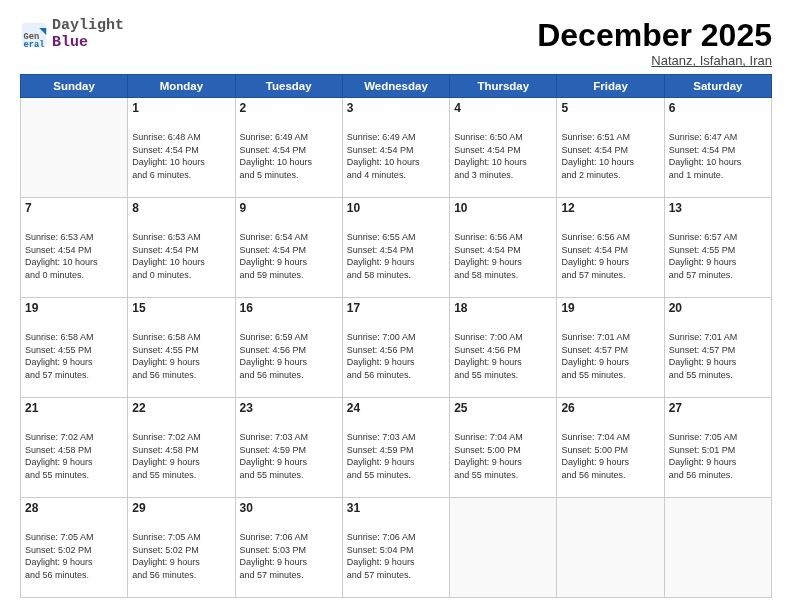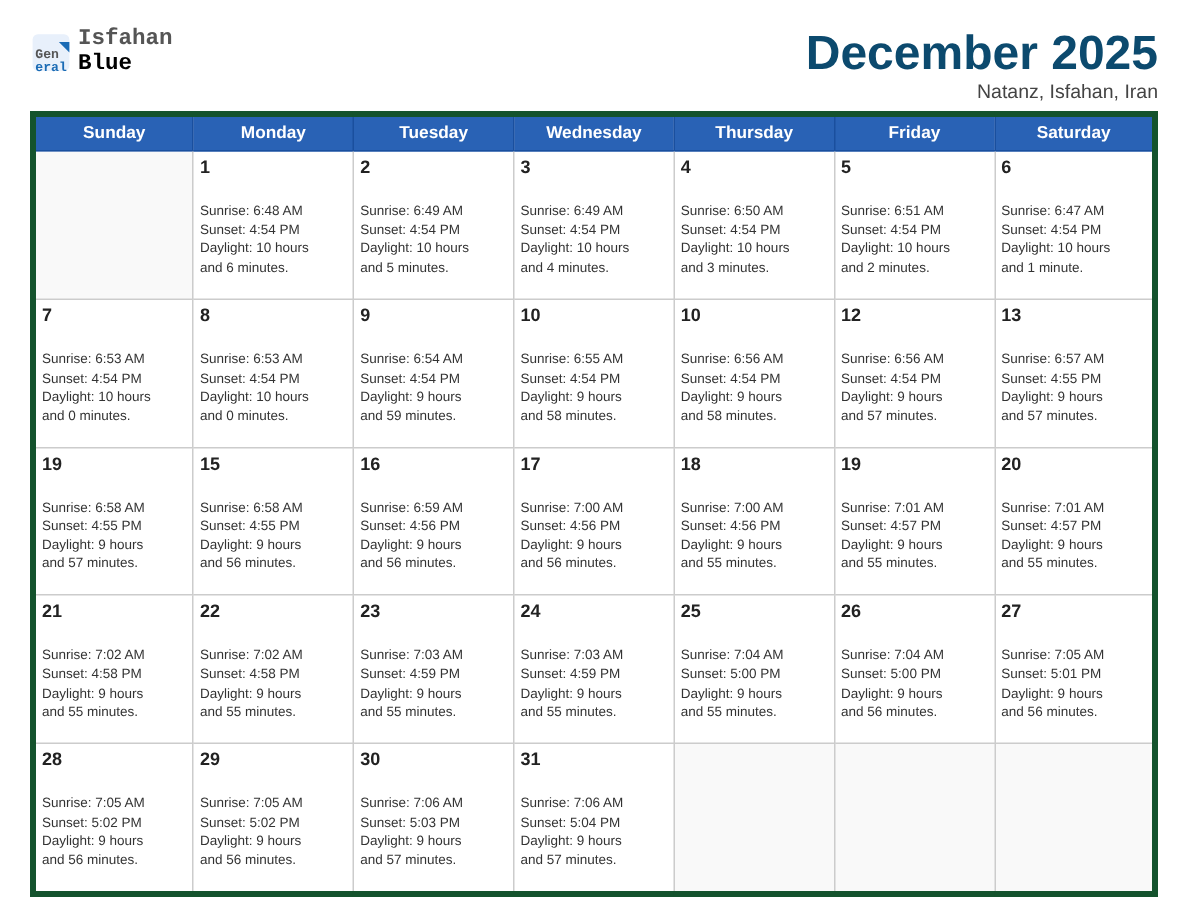--- a/index.html
+++ b/index.html
@@ -28,41 +28,42 @@
       align-items: center;
       gap: 4px;
       font-family: Liberation Mono, monospace;
     }
     .logo-text {
       font-size: 15px;
       font-weight: bold;
       line-height: 1.1;
     }
     .logo-general { color: #555; }
-    .logo-blue { color: #000000; }
+    .logo-blue { color: #701a75; }
     .logo-icon {
       width: 28px;
       height: 28px;
     }
     .title-block {
       text-align: right;
     }
     .month-title {
       font-size: 32px;
       font-weight: bold;
-      color: #0c4a6e;
+      color: #000000;
       line-height: 1.1;
     }
     .subtitle {
       font-size: 13px;
       color: #444;
+      text-decoration: underline;
     }
     .calendar {
       flex: 1;
-      border: 4px solid #14532d;
+      border: 1px solid #14532d;
       border-collapse: collapse;
       width: 100%;
       table-layout: fixed;
     }
     .calendar th {
       background: #2962b5;
       color: white;
       font-size: 11.5px;
       font-weight: bold;
       padding: 5px 4px;
@@ -102,21 +103,21 @@
   <div class="header">
     <div class="logo">
       <svg class="logo-icon" viewBox="0 0 32 32">
         <rect x="2" y="2" width="28" height="28" rx="4" fill="#e8f0fb"></rect>
         <text x="4" y="20" font-size="10" font-weight="bold" fill="#555">Gen</text>
         <text x="4" y="30" font-size="10" font-weight="bold" fill="#1a6bb5">eral</text>
         <polygon points="22,8 30,8 30,16" fill="#1a6bb5"></polygon>
       </svg>
       <div>
         <div class="logo-text">
-          <span class="logo-general">Isfahan</span><br>
+          <span class="logo-general">Daylight</span><br>
           <span class="logo-blue">Blue</span>
         </div>
       </div>
     </div>
     <div class="title-block">
       <div class="month-title">December 2025</div>
       <div class="subtitle">Natanz, Isfahan, Iran</div>
     </div>
   </div>
 

